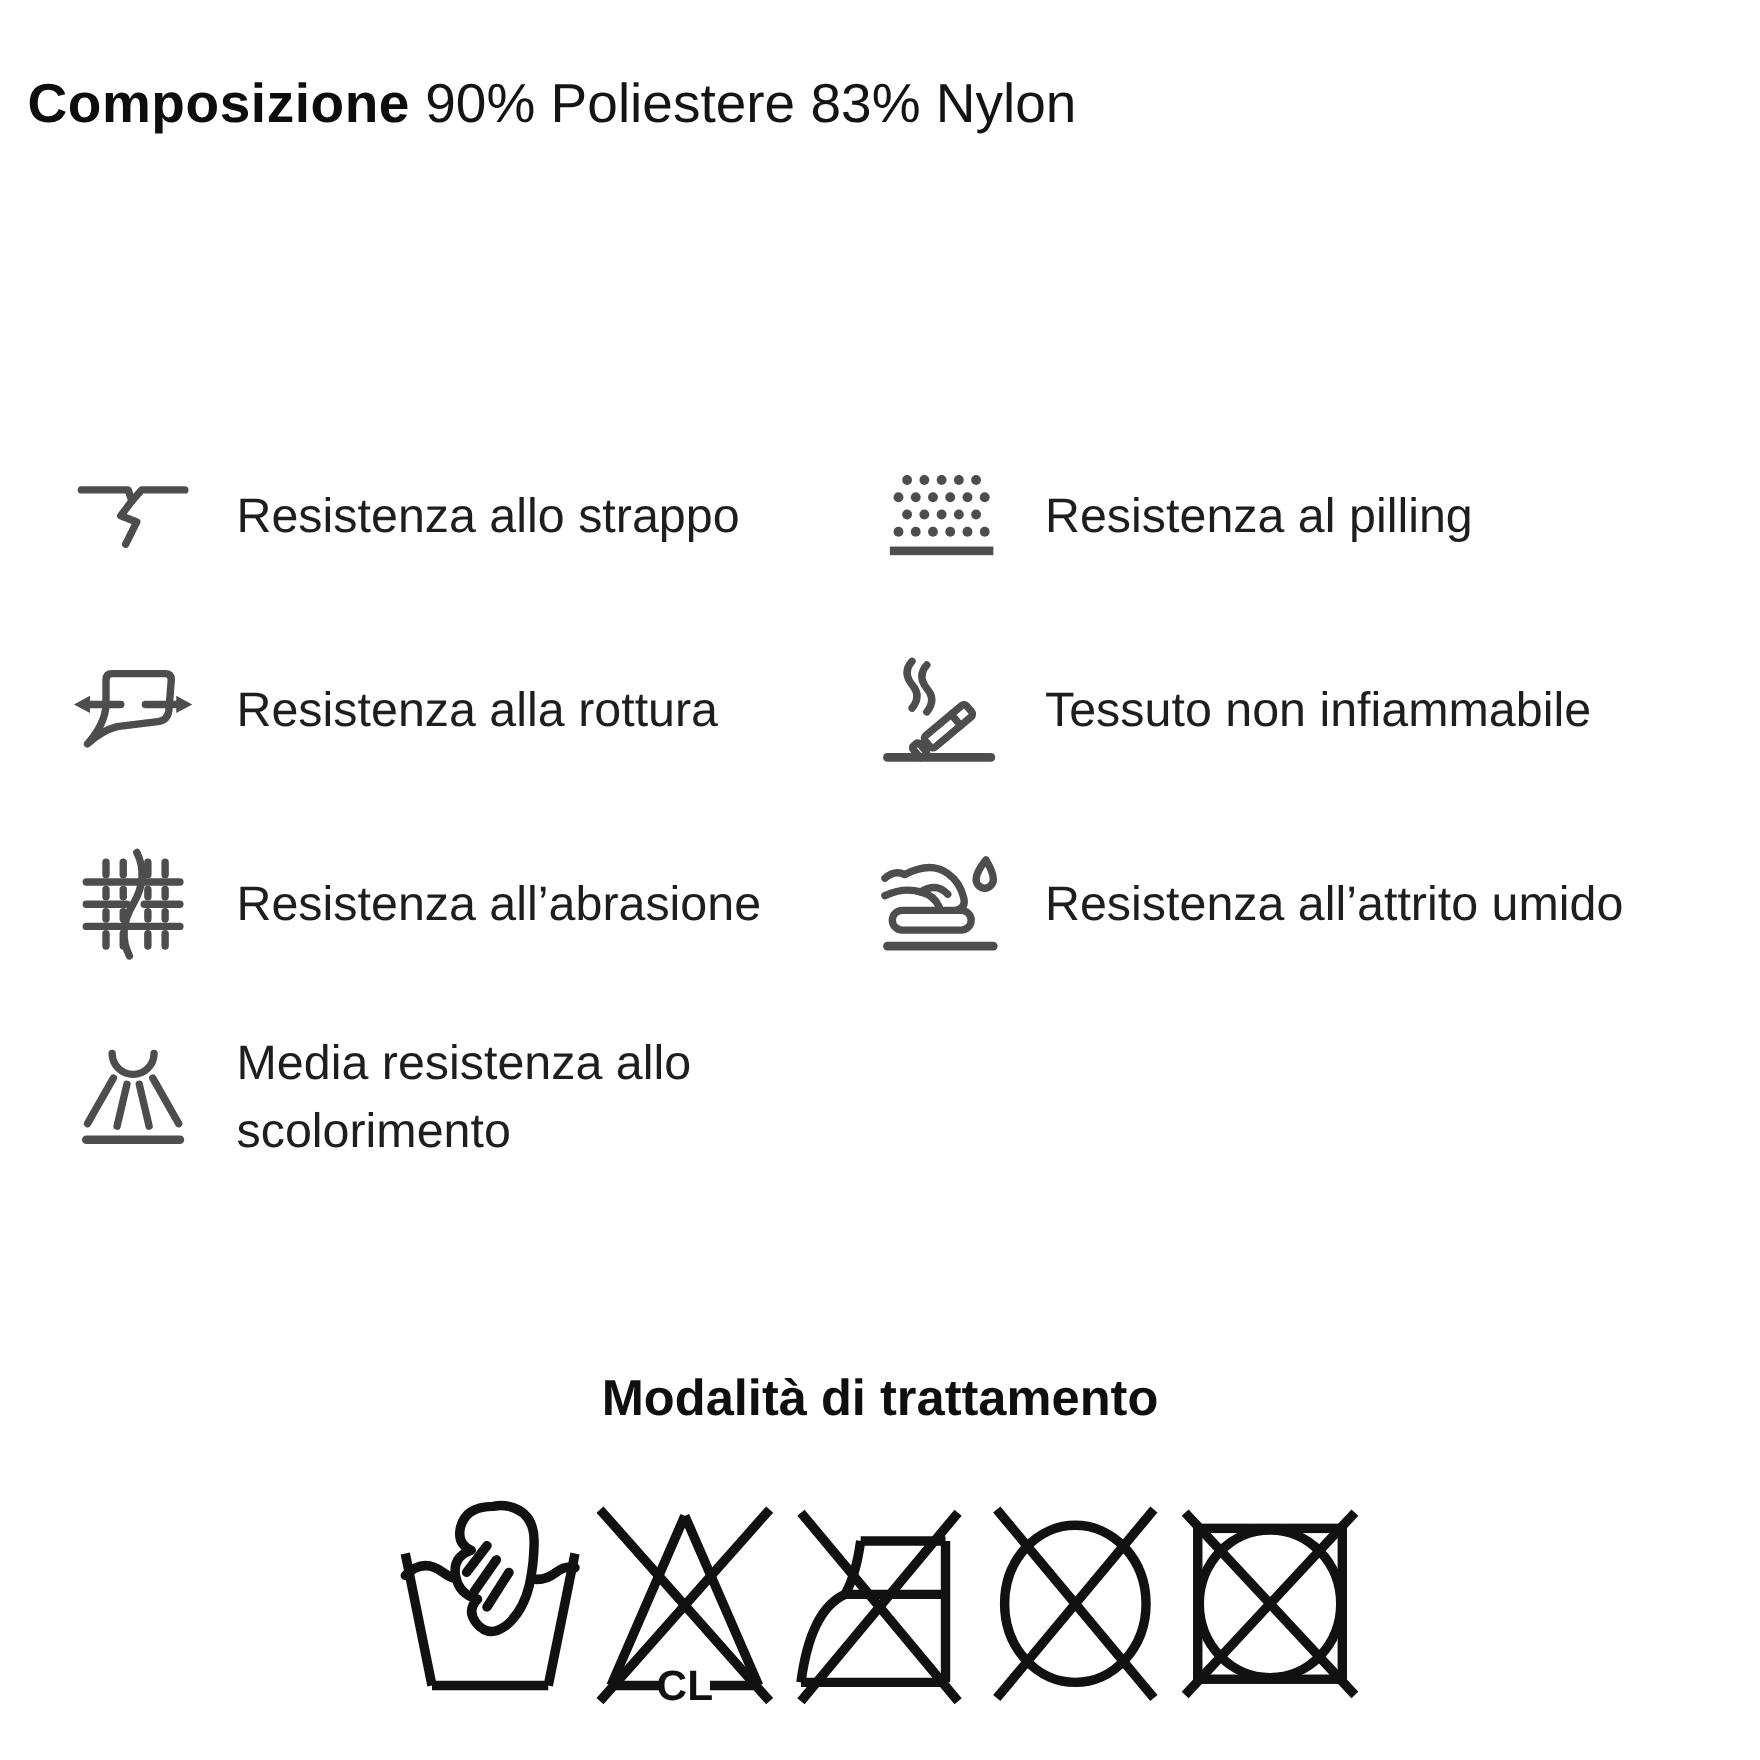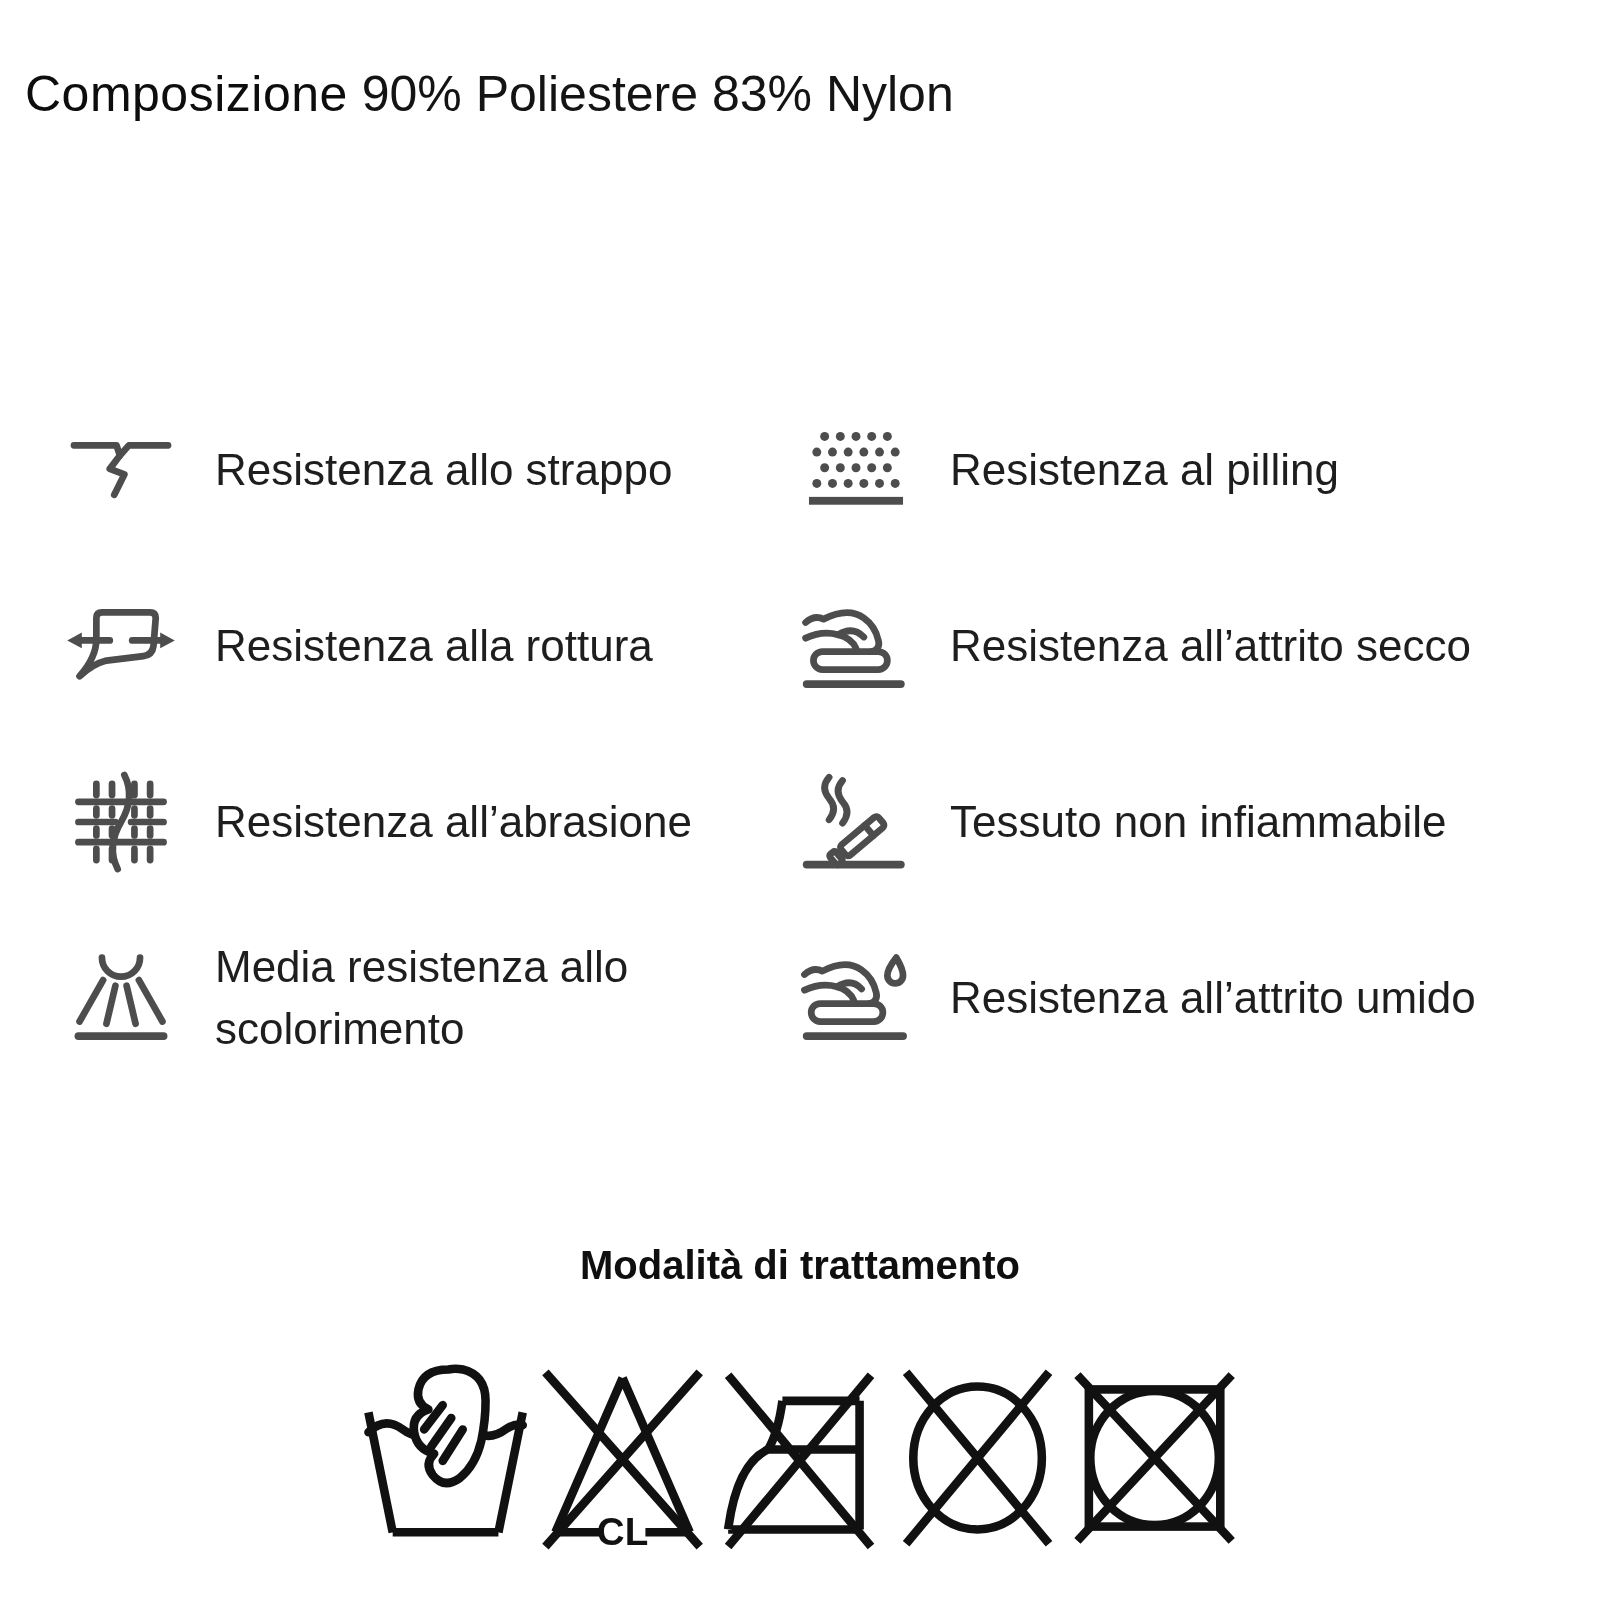--- a/index.html
+++ b/index.html
@@ -2,34 +2,34 @@
 <html><head>
 <meta charset="utf-8">
 <style>
   html,body{margin:0;padding:0;}
   body{
     width:1600px;height:1600px;background:#ffffff;position:relative;
     font-family:"Liberation Sans","DejaVu Sans",sans-serif;color:#1d1d1d;
     overflow:hidden;
   }
   .header{position:absolute;top:60px;left:25px;font-size:50px;line-height:68px;color:#141414;}
-  .header b{font-weight:400;color:#0d0d0d;letter-spacing:0.5px;}
+  .header b{font-weight:700;color:#0d0d0d;letter-spacing:0.5px;}
   .props{
     position:absolute;top:382px;left:55px;right:30px;
     display:grid;grid-auto-flow:column;
     grid-template-rows:repeat(4,176px);
     grid-template-columns:735px 1fr;
   }
   .prop-cell{display:flex;align-items:center;gap:28px;}
   .icon-box{flex:0 0 132px;width:132px;height:132px;display:flex;align-items:center;justify-content:center;}
   .prop-label{font-size:44px;line-height:1.42;color:#1e1e1e;}
   .col-right .prop-label{max-width:590px;}
   .picon{stroke:#4d4d4d;fill:none;stroke-width:6;stroke-linecap:round;stroke-linejoin:round;}
   .care-title{position:absolute;top:1243px;left:0;width:100%;text-align:center;
-    font-size:40px;font-weight:700;color:#0f0f0f;}
+    font-size:46px;font-weight:700;color:#0f0f0f;}
   .care-row{position:absolute;top:1358px;left:0;width:100%;
     display:flex;justify-content:center;align-items:flex-start;}
   .care-row svg{height:200px;width:auto;}
   .csym{stroke:#111111;fill:none;stroke-width:6;stroke-linecap:butt;stroke-linejoin:miter;}
 </style>
 </head>
 <body>
 
 <div class="header">
   <div class="header-line">
@@ -114,32 +114,20 @@
             <circle cx="57" cy="62" r="4"></circle>
             <circle cx="71" cy="62" r="4"></circle>
             <circle cx="85" cy="62" r="4"></circle>
           <rect x="8" y="74" width="84" height="7"></rect>
         </g>
       </svg>
     </span>
     <span class="prop-label">Resistenza al pilling</span>
   </div>
 
-  <div class="prop-cell col-right">
-    <span class="icon-box">
-      <svg class="picon" width="122" height="112" viewBox="0 0 100 100">
-        <rect x="12" y="55" width="66" height="16" rx="8"></rect>
-        <path d="M5 29 Q13 22 21 26 Q43 15 57 25 Q67 32 70 45 Q72 53 64 55"></path>
-        <path d="M5 43 Q20 36 34 40 Q46 43 50 52"></path>
-        <path d="M34 40 Q47 32 57 42"></path>
-        <path d="M6 84 H90" stroke-width="7"></path>
-      </svg>
-    </span>
-    <span class="prop-label">Resistenza all’attrito secco</span>
-  </div>
 
   <div class="prop-cell col-right">
     <span class="icon-box">
       <svg class="picon" width="122" height="112" viewBox="0 0 100 100">
         <path d="M26 10 q-8 9 0 19 q8 9 0 19"></path>
         <path d="M38 13 q-8 9 0 19 q8 9 0 19"></path>
         <g transform="rotate(-40 54 64)">
           <rect x="34" y="58" width="44" height="12" rx="3"></rect>
           <line x1="64" y1="58" x2="64" y2="70"></line>
           <rect x="22" y="58" width="7" height="12" rx="2"></rect>

